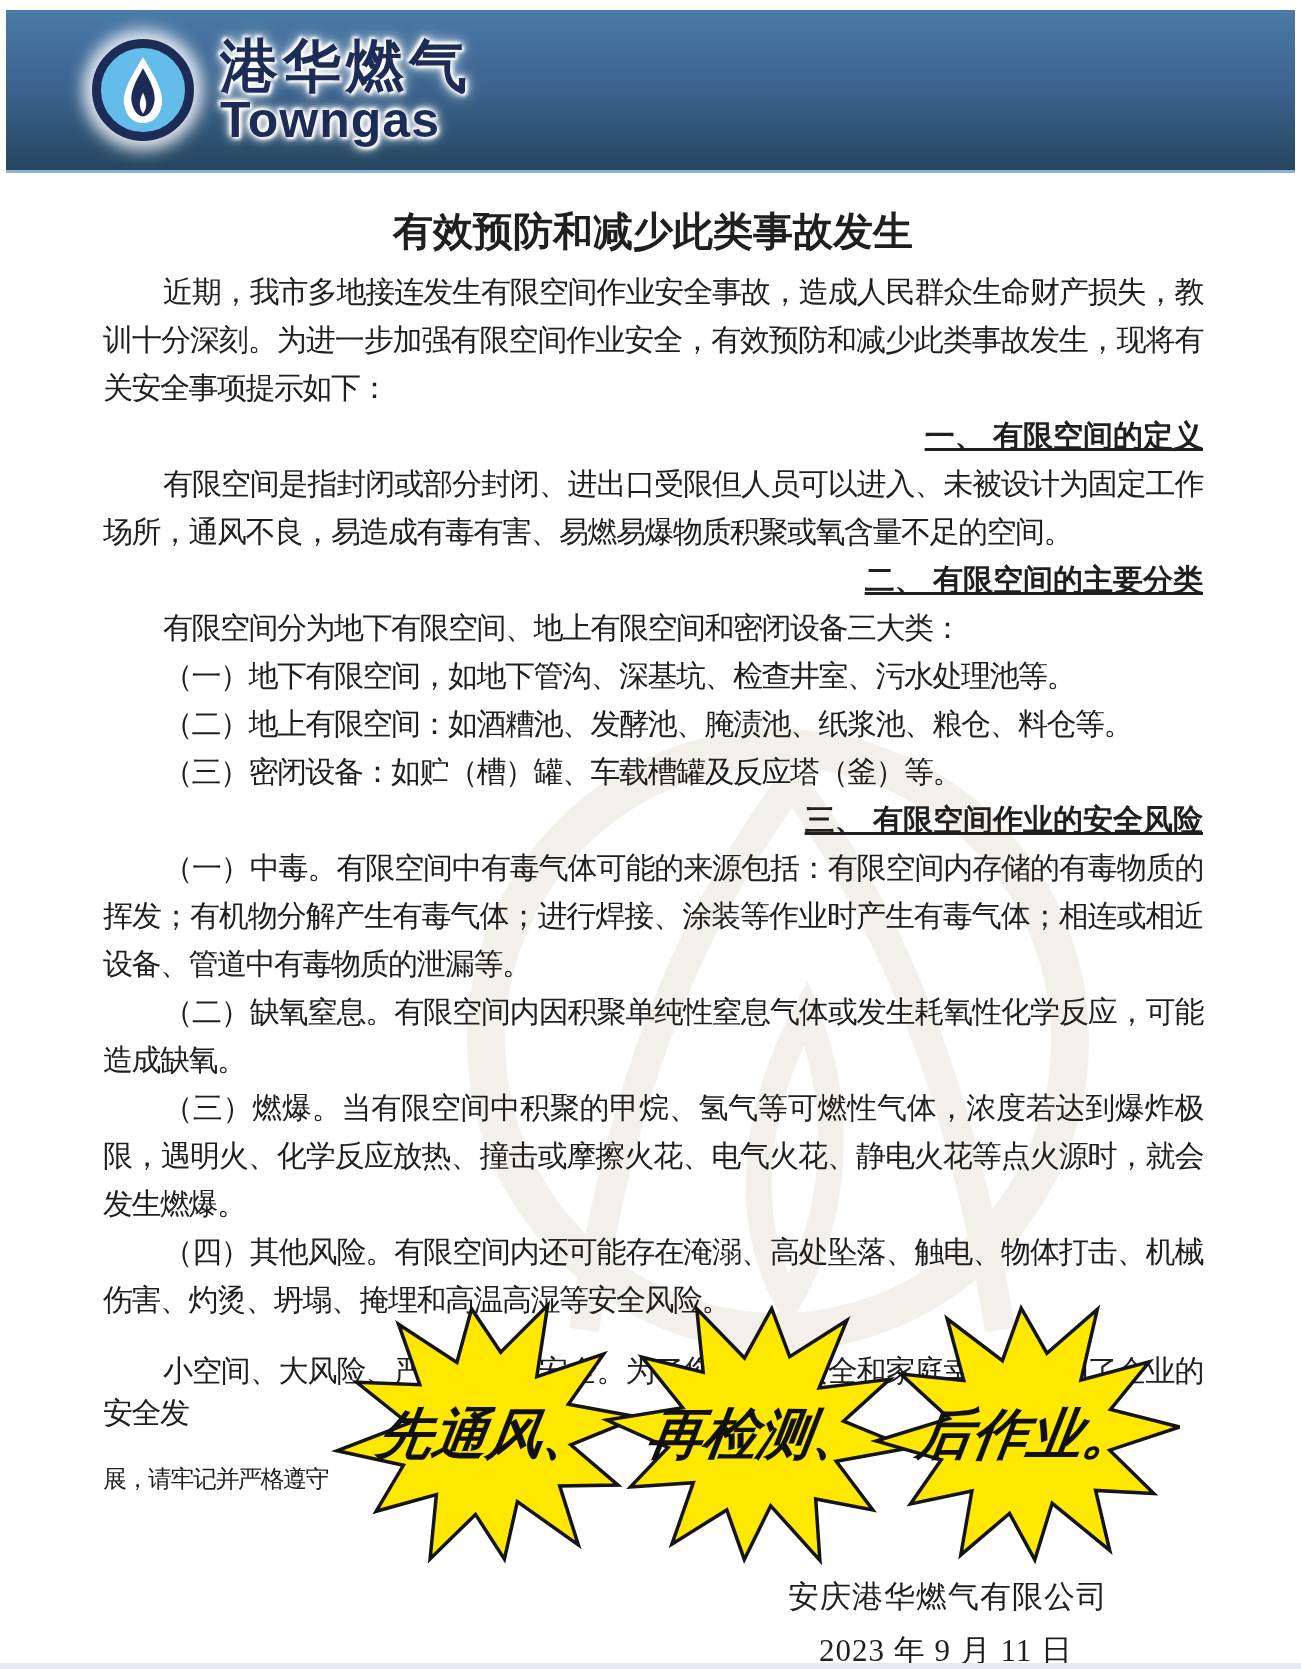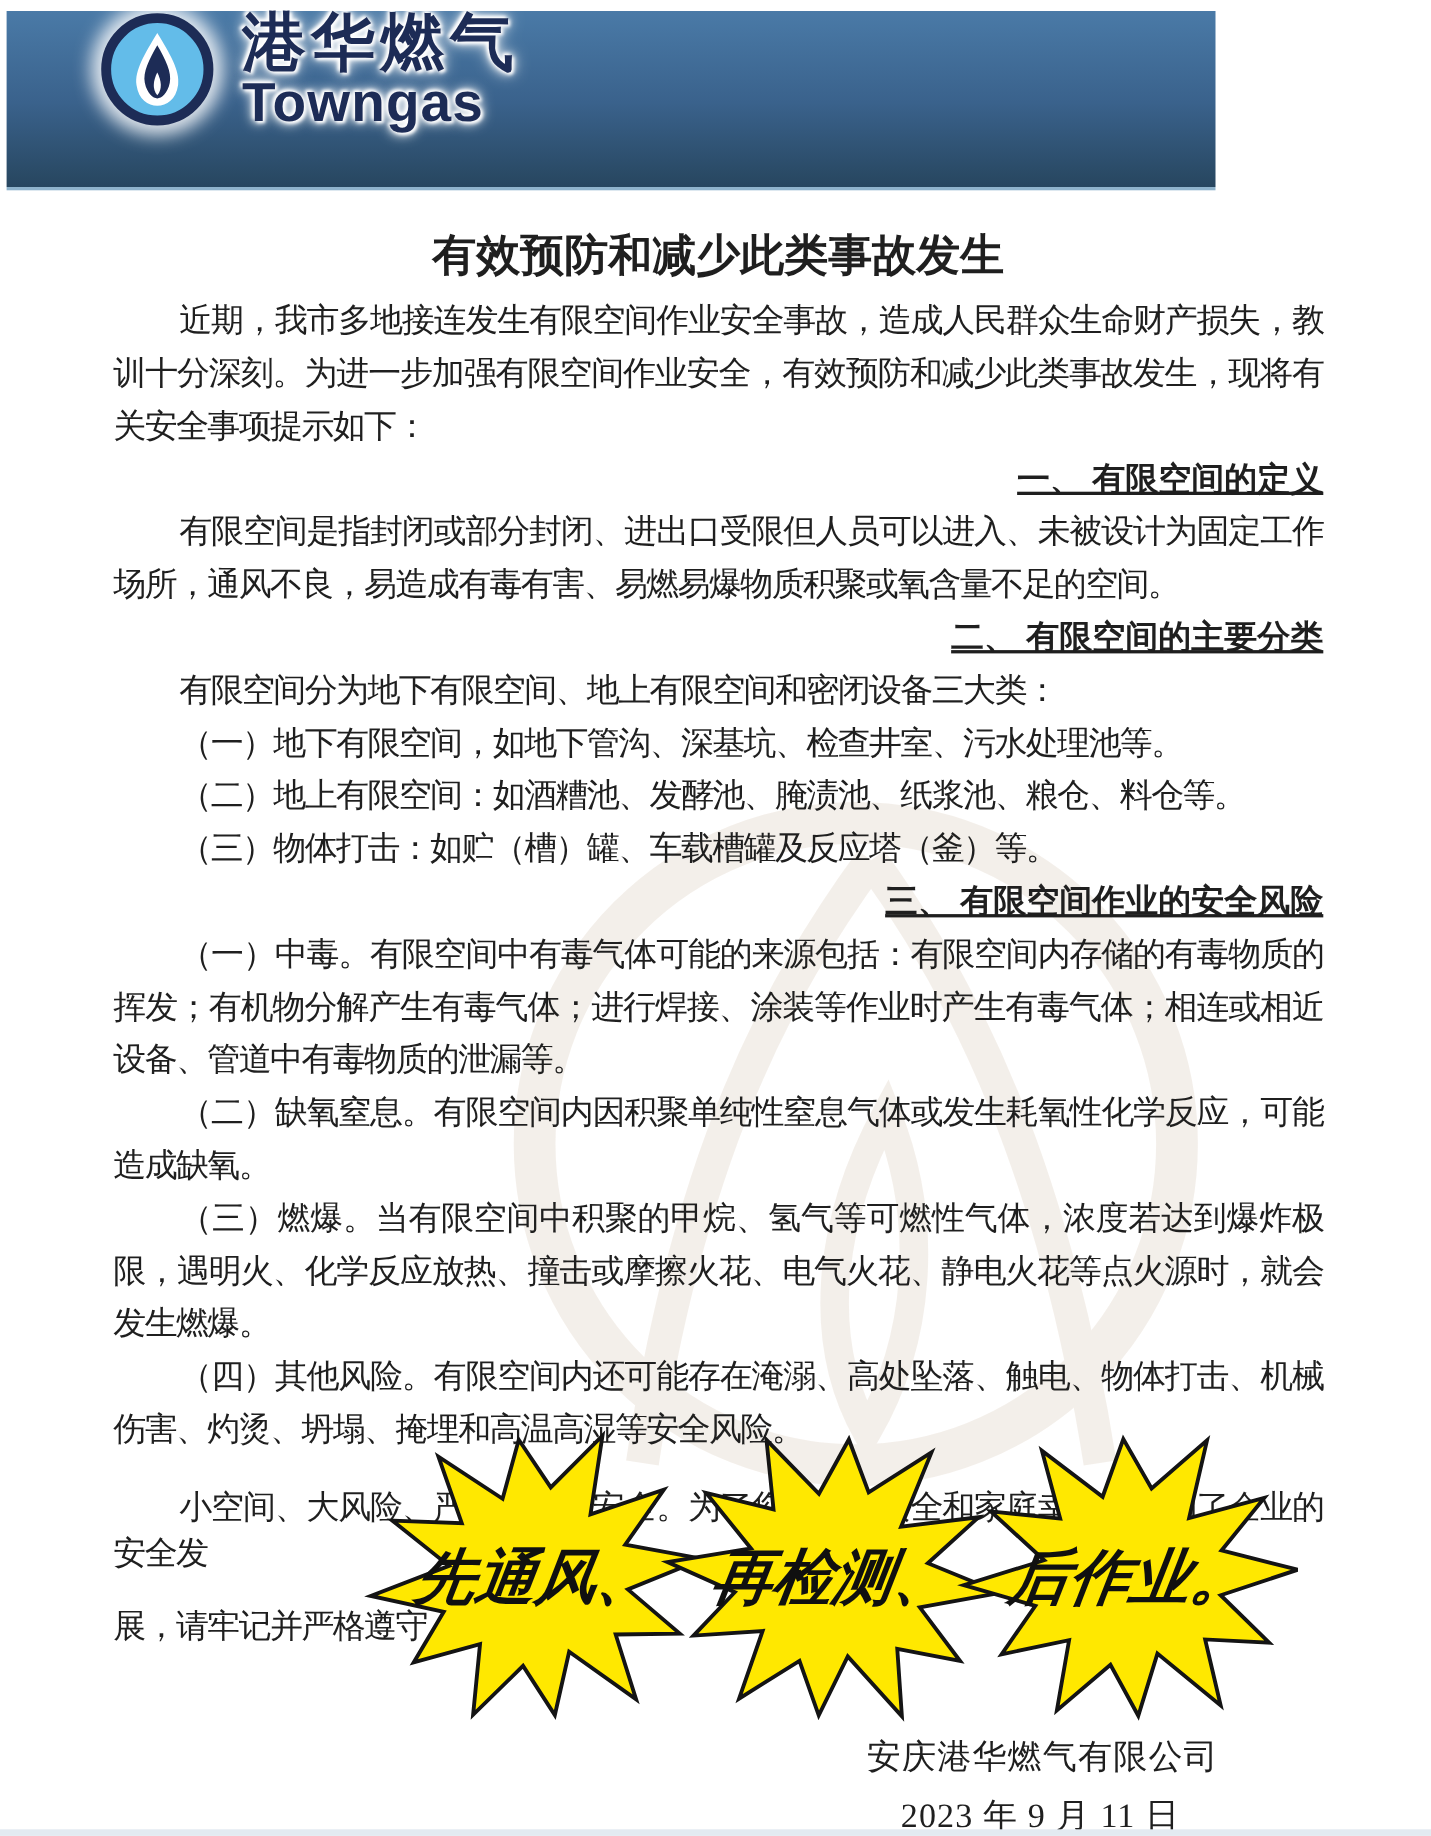--- a/index.html
+++ b/index.html
@@ -4,24 +4,24 @@
 <style>
   html,body{margin:0;padding:0;}
   body{
     width:1301px;height:1669px;position:relative;overflow:hidden;
     background:#ffffff;
     font-family:"Liberation Serif","DejaVu Serif",serif;
     color:#1f1f1f;
   }
   
   .header-band{
-    position:absolute;left:6px;top:10px;width:1099px;height:160px;
+    position:absolute;left:6px;top:10px;width:1289px;height:160px;
     background:linear-gradient(180deg,#4a7aa7 0%,#3a628c 52%,#27465f 100%);
     border-bottom:3px solid #8fb3cc;
-    display:flex;align-items:flex-start;
+    display:flex;align-items:center;
   }
   .logo-wrap{display:flex;align-items:center;margin-left:86px;}
   .logo-circle{
     width:84px;height:84px;border-radius:50%;
     background:#63bce9;border:9px solid #1d2c56;
     box-shadow:0 0 16px 9px rgba(255,255,255,.85);
     display:flex;align-items:center;justify-content:center;
   }
   .wordmark{margin-left:26px;display:flex;flex-direction:column;}
   .brand-cn{
@@ -53,21 +53,21 @@
     font-family:"Liberation Sans","DejaVu Sans",sans-serif;
     font-weight:700;letter-spacing:0;text-align:right;text-decoration:underline;
   }
   .closing-1{
     position:absolute;left:103px;top:1350px;width:1100px;z-index:1;
     font-size:30px;letter-spacing:-1.5px;line-height:42px;
     text-indent:2em;text-align:justify;
   }
   .closing-2{
     position:absolute;left:103px;top:1458px;z-index:1;
-    font-size:30px;letter-spacing:-1.5px;line-height:42px;
+    font-size:24px;letter-spacing:-1.5px;line-height:42px;
   }
   
   .bursts{position:absolute;left:330px;top:1292px;z-index:3;}
   .burst-label{
     font-family:"Liberation Sans","DejaVu Sans",sans-serif;
     font-weight:bold;font-style:italic;font-size:55px;
     fill:#101010;text-anchor:middle;
   }
   
   .signature{
@@ -113,21 +113,21 @@
 
 <div class="doc">
   <div class="title">有效预防和减少此类事故发生</div>
   <p>近期，我市多地接连发生有限空间作业安全事故，造成人民群众生命财产损失，教训十分深刻。为进一步加强有限空间作业安全，有效预防和减少此类事故发生，现将有关安全事项提示如下：</p>
   <p class="h">一、 有限空间的定义</p>
   <p>有限空间是指封闭或部分封闭、进出口受限但人员可以进入、未被设计为固定工作场所，通风不良，易造成有毒有害、易燃易爆物质积聚或氧含量不足的空间。</p>
   <p class="h">二、 有限空间的主要分类</p>
   <p>有限空间分为地下有限空间、地上有限空间和密闭设备三大类：</p>
   <p>（一）地下有限空间，如地下管沟、深基坑、检查井室、污水处理池等。</p>
   <p>（二）地上有限空间：如酒糟池、发酵池、腌渍池、纸浆池、粮仓、料仓等。</p>
-  <p>（三）物体打击：如贮（槽）罐、车载槽罐及反应塔（釜）等。</p>
+  <p>（三）密闭设备：如贮（槽）罐、车载槽罐及反应塔（釜）等。</p>
   <p class="h">三、 有限空间作业的安全风险</p>
   <p>（一）中毒。有限空间中有毒气体可能的来源包括：有限空间内存储的有毒物质的挥发；有机物分解产生有毒气体；进行焊接、涂装等作业时产生有毒气体；相连或相近设备、管道中有毒物质的泄漏等。</p>
   <p>（二）缺氧窒息。有限空间内因积聚单纯性窒息气体或发生耗氧性化学反应，可能造成缺氧。</p>
   <p>（三）燃爆。当有限空间中积聚的甲烷、氢气等可燃性气体，浓度若达到爆炸极限，遇明火、化学反应放热、撞击或摩擦火花、电气火花、静电火花等点火源时，就会发生燃爆。</p>
   <p>（四）其他风险。有限空间内还可能存在淹溺、高处坠落、触电、物体打击、机械伤害、灼烫、坍塌、掩埋和高温高湿等安全风险。</p>
 </div>
 
 <div class="closing-1">小空间、大风险、严防护、保安全。为了您的生命安全和家庭幸福安康为了企业的安全发</div>
 <div class="closing-2">展，请牢记并严格遵守</div>
 

